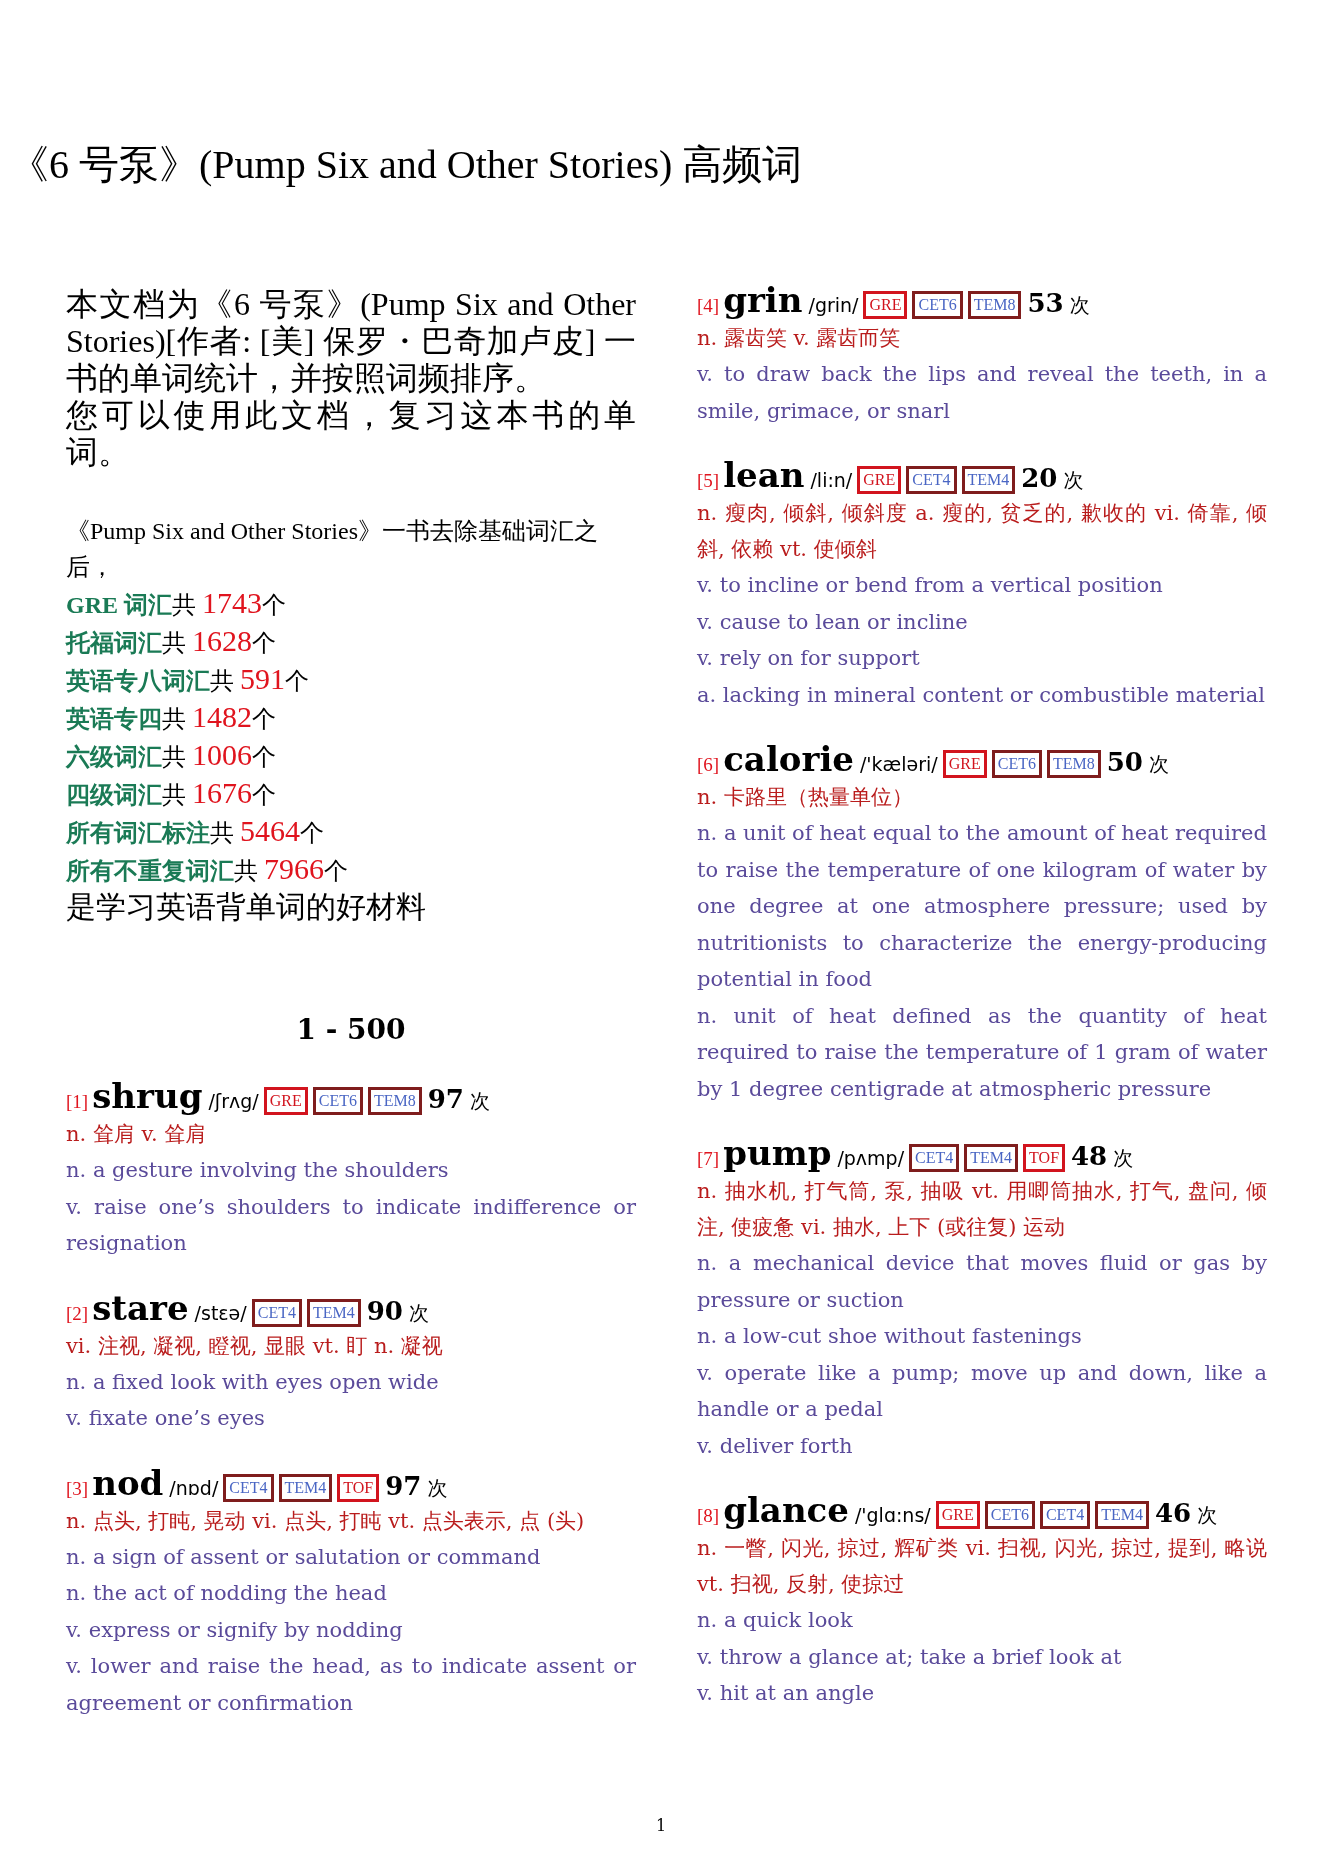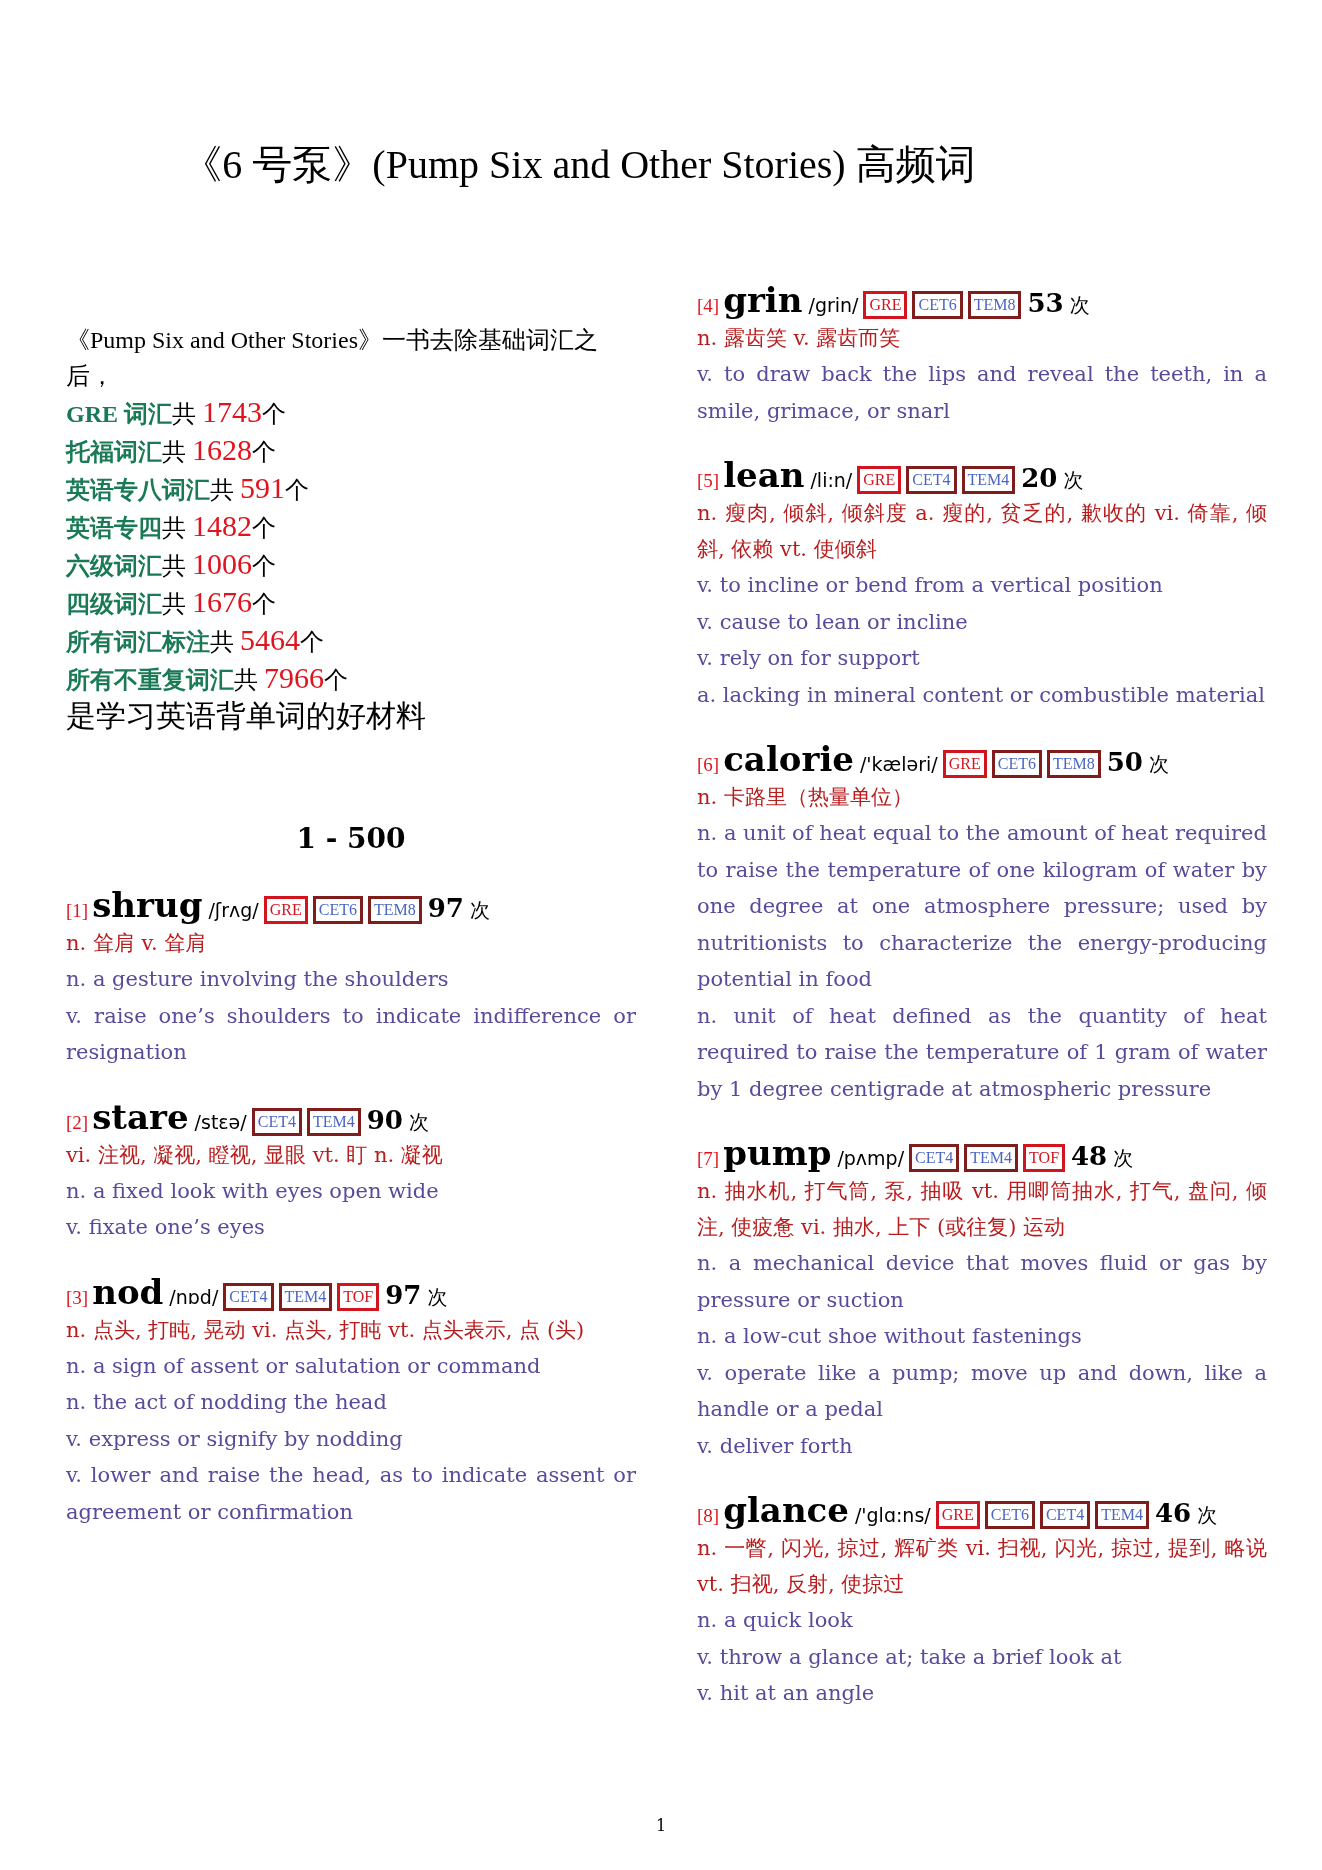--- a/index.html
+++ b/index.html
@@ -1,19 +1,19 @@
 <!DOCTYPE html>
 <html><head>
   <meta charset="utf-8">
   <style>
     html, body { margin: 0; padding: 0; background: #ffffff; }
     body { width: 1322px; height: 1870px; position: relative; overflow: hidden;
            font-family: "DejaVu Serif", "Liberation Serif", serif; color: #000; }
-    .title { position: absolute; top: 140px; left: 0; width: 1158px; text-align: center;
-             font-family: "Liberation Serif", serif; font-size: 40px; line-height: 50px; }
+    .title { position: absolute; top: 140px; left: 0; width: 1158px; 
+             font-family: "Liberation Serif", serif; font-size: 40px; line-height: 50px; padding-left: 9px; }
     .col { position: absolute; top: 280px; width: 570px; }
     .col-left { left: 66px; }
     .col-right { left: 697px; }
     .intro { font-family: "Liberation Serif", serif; font-size: 32px; line-height: 37px;
              text-align: justify; margin: 6px 0 0 0; }
     .intro p { margin: 0; }
     .stats { margin-top: 42px; font-family: "Liberation Serif", serif; font-size: 24px; line-height: 36px; }
     .stats .lead { font-size: 24px; }
     .stat-row { white-space: nowrap; }
     .stat-label { color: #1a7a55; font-weight: bold; }
@@ -37,20 +37,24 @@
     .en { color: #5a4a9a; font-size: 21px; line-height: 36.5px; text-align: justify; }
     .page-num { position: absolute; top: 1816px; left: 0; width: 1322px; text-align: center;
                 font-size: 16px; }
   </style>
 </head>
 <body>
 
 <div class="title">《6 号泵》(Pump Six and Other Stories) 高频词</div>
 
 <div class="col col-left">
+  <div class="intro">
+    <p> 本文档为《6 号泵》(Pump Six and Other Stories)[作者: [美] 保罗・巴奇加卢皮] 一书的单词统计，并按照词频排序。</p>
+    <p>您可以使用此文档，复习这本书的单词。</p>
+  </div>
 
   <div class="stats">
     <div class="lead">《Pump Six and Other Stories》一书去除基础词汇之后，</div>
     <div id="stats-rows">
         <div class="stat-row"><span class="stat-label">GRE 词汇</span><span class="stat-gong">共 </span><span class="stat-num">1743</span><span class="stat-unit">个</span></div>
         <div class="stat-row"><span class="stat-label">托福词汇</span><span class="stat-gong">共 </span><span class="stat-num">1628</span><span class="stat-unit">个</span></div>
         <div class="stat-row"><span class="stat-label">英语专八词汇</span><span class="stat-gong">共 </span><span class="stat-num">591</span><span class="stat-unit">个</span></div>
         <div class="stat-row"><span class="stat-label">英语专四</span><span class="stat-gong">共 </span><span class="stat-num">1482</span><span class="stat-unit">个</span></div>
         <div class="stat-row"><span class="stat-label">六级词汇</span><span class="stat-gong">共 </span><span class="stat-num">1006</span><span class="stat-unit">个</span></div>
         <div class="stat-row"><span class="stat-label">四级词汇</span><span class="stat-gong">共 </span><span class="stat-num">1676</span><span class="stat-unit">个</span></div>

